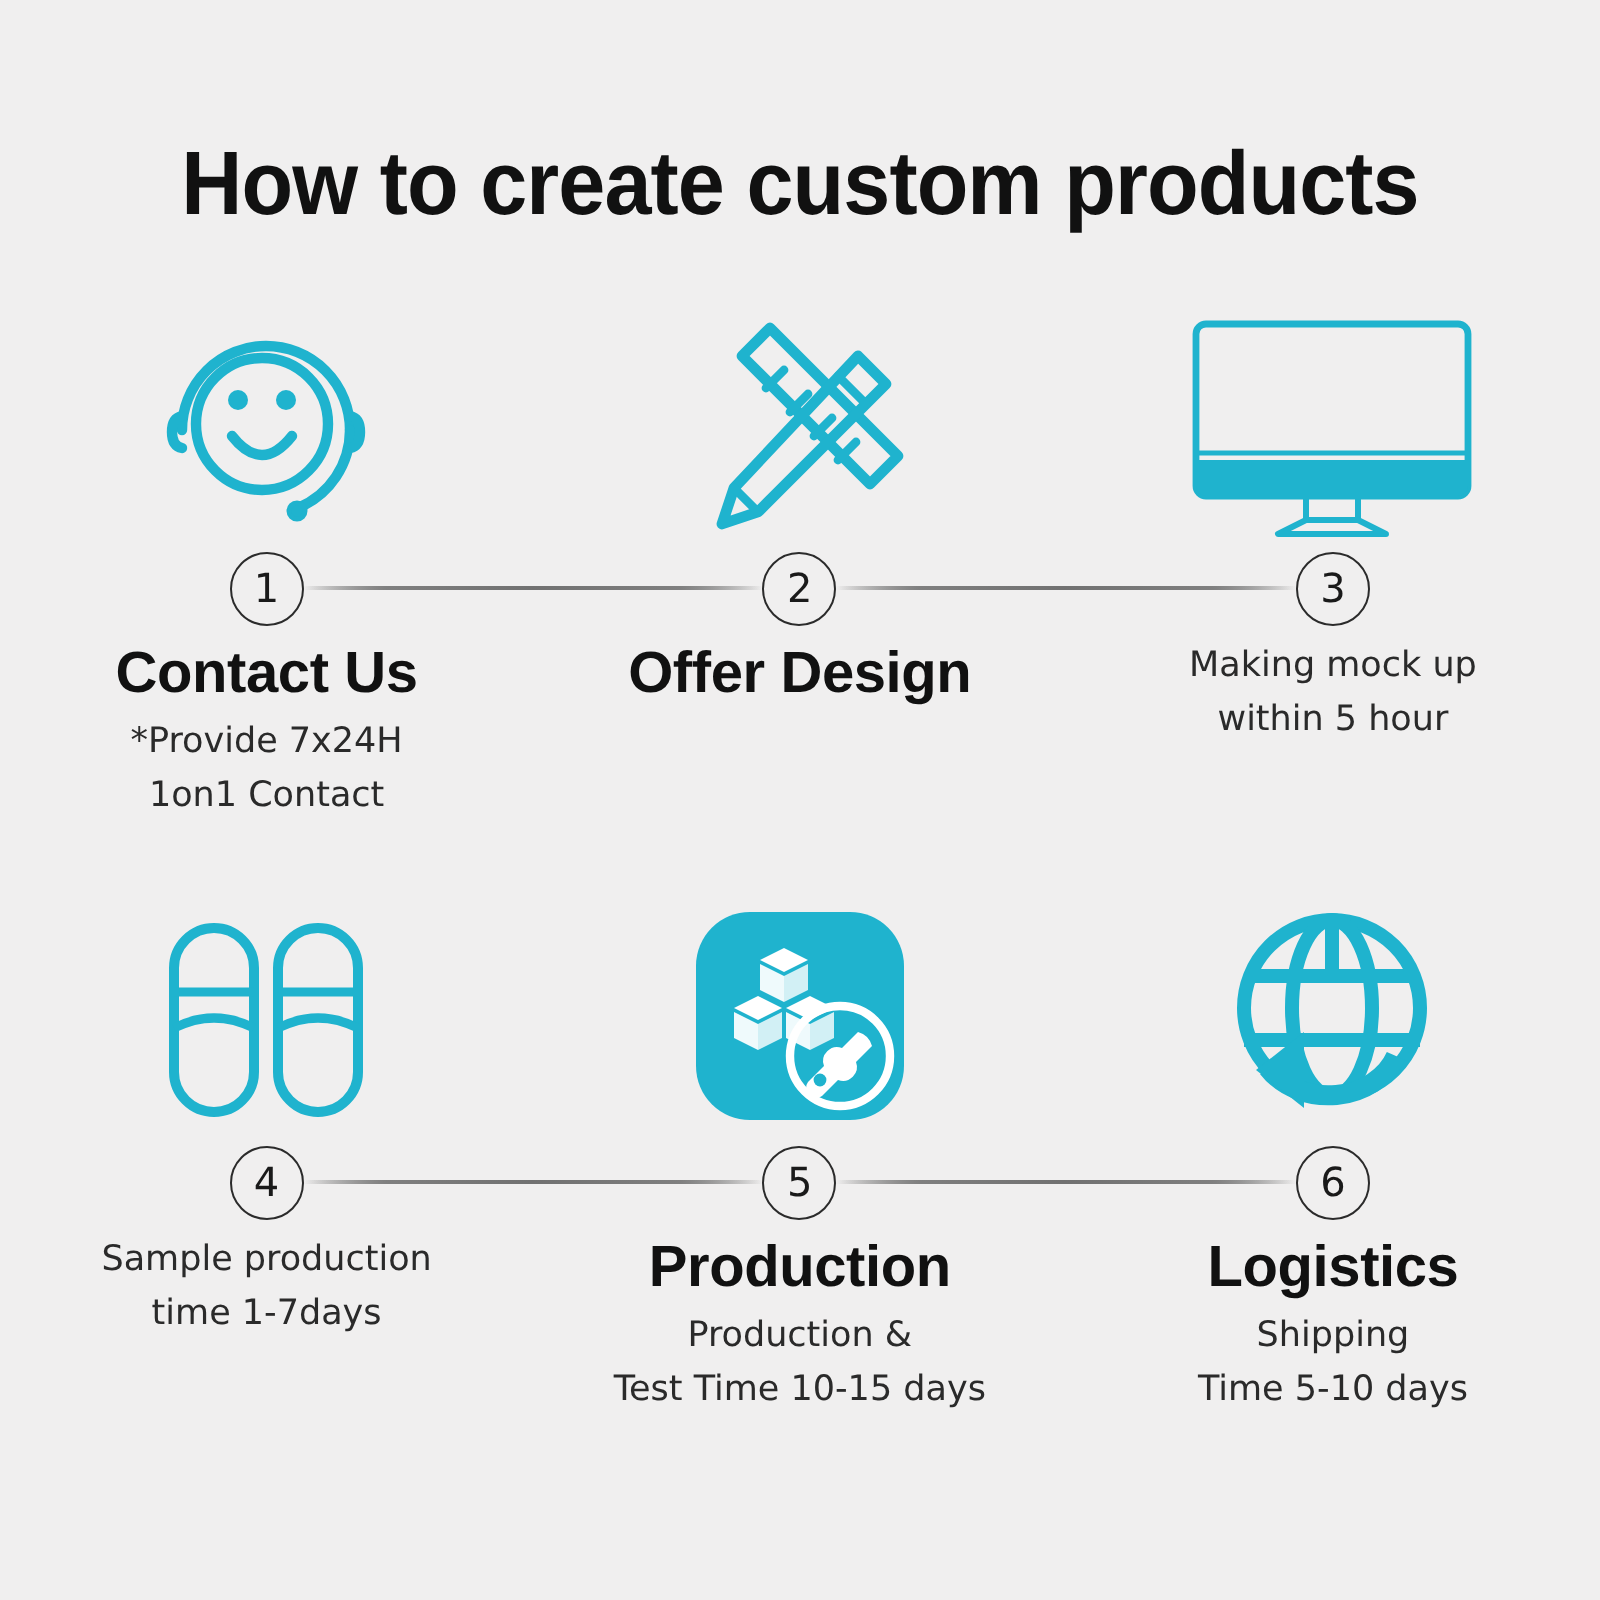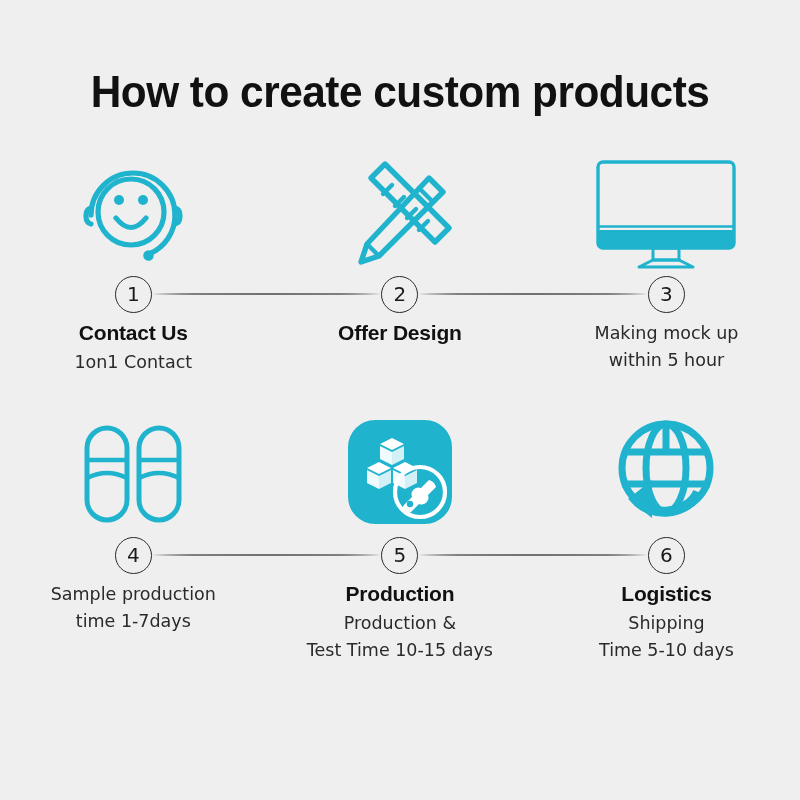--- a/index.html
+++ b/index.html
@@ -78,21 +78,21 @@
     background: linear-gradient(to right,
         rgba(150,150,150,0) 0%,
         rgba(120,120,120,0.75) 18%,
         rgba(110,110,110,0.85) 50%,
         rgba(120,120,120,0.75) 82%,
         rgba(150,150,150,0) 100%);
   }
   .connector.left { right: 50%; margin-right: 19px; }
   .connector.right { left: 50%; margin-left: 19px; }
   .step-title {
-    font-size: 21px;
+    font-size: 29px;
     font-weight: bold;
     color: #111111;
     margin-top: 5px;
     letter-spacing: -0.2px;
   }
   .step-desc {
     font-size: 17.5px;
     color: #2a2a2a;
     line-height: 1.55;
     text-align: center;
@@ -126,20 +126,21 @@
           <circle cx="44" cy="42" r="5" fill="#1fb3ce"></circle>
           <circle cx="68" cy="42" r="5" fill="#1fb3ce"></circle>
         </svg>
       </div>
       <div class="num-row">
         <span class="connector right"></span>
         <span class="num-circle">1</span>
       </div>
       <div class="step-title">Contact Us</div>
       <div class="step-desc">
+        <div>*Provide 7x24H</div>
         <div>1on1 Contact</div>
       </div>
     </div>
 
     <div class="step">
       <div class="icon-box">
         <svg width="110" height="108" viewBox="0 0 110 108">
           <g fill="none" stroke="#1fb3ce" stroke-width="5.4" stroke-linejoin="round" stroke-linecap="round">
             <path d="M26 18 L40 4 L104 68 L90 82 Z"></path>
             <path d="M47 25 L38 34" stroke-width="4.4"></path>

